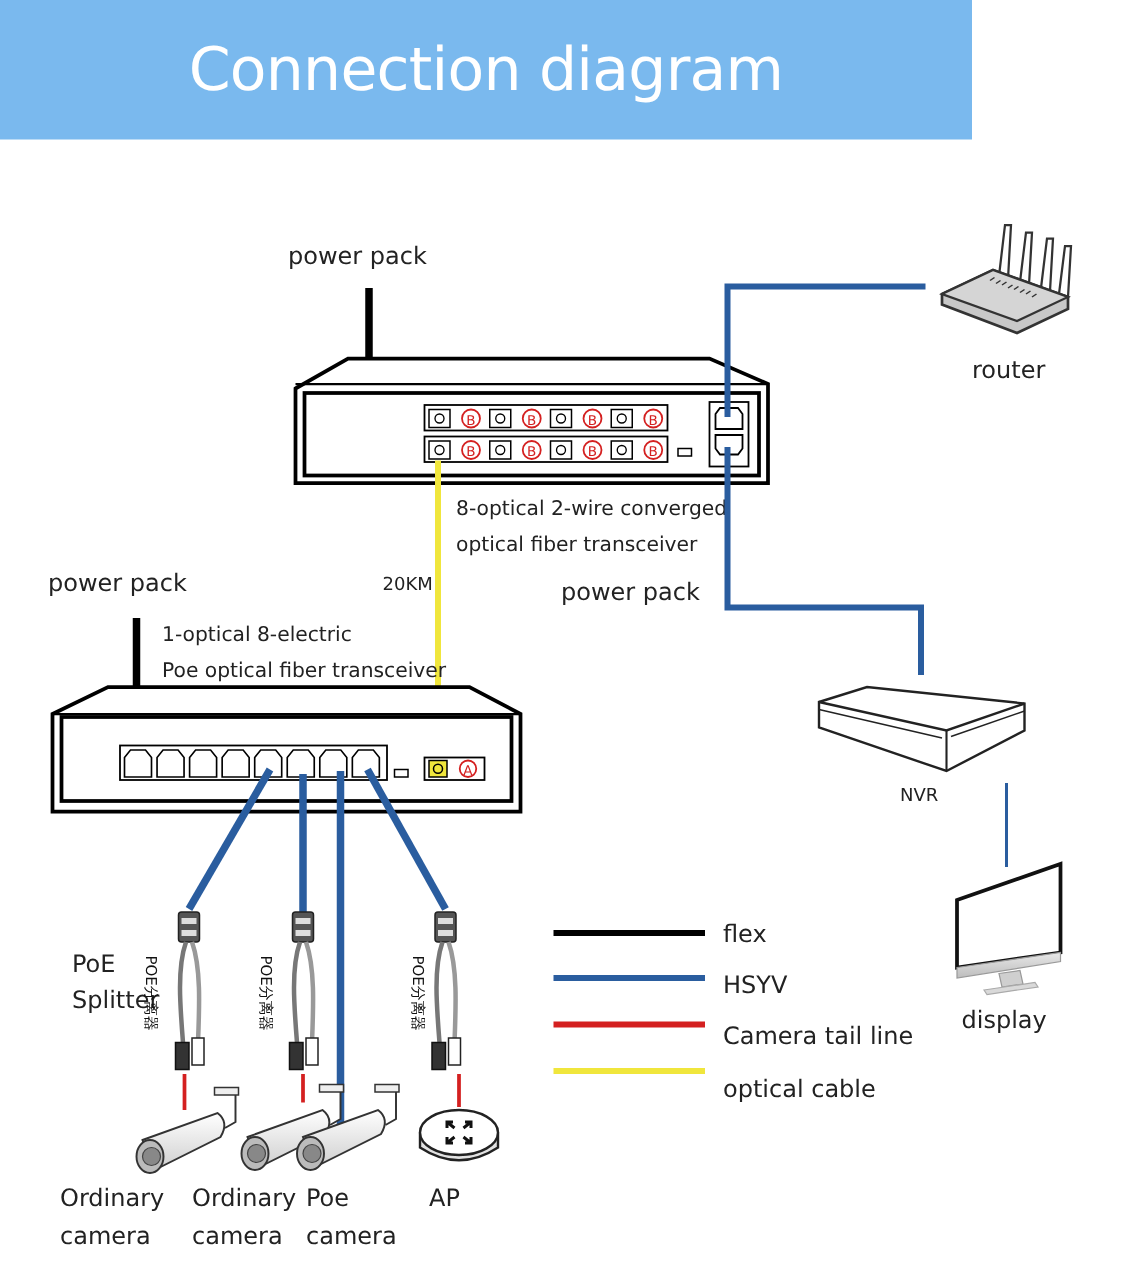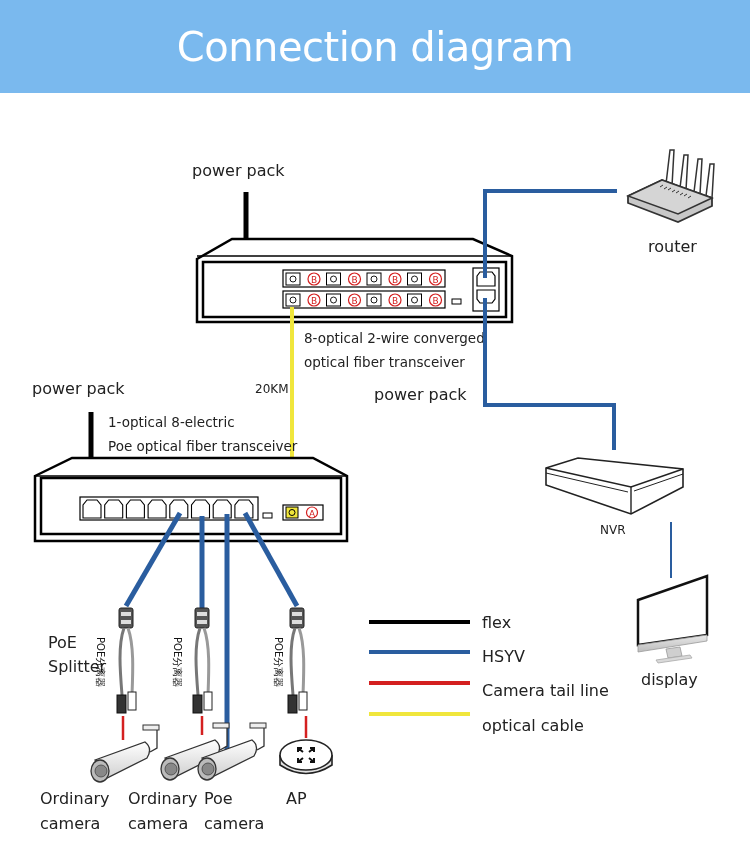--- a/index.html
+++ b/index.html
@@ -1,18 +1,18 @@
 <!DOCTYPE html>
 <html><head>
 <meta charset="utf-8">
 <style>
   html, body { margin: 0; padding: 0; background: #ffffff; }
   body { width: 750px; height: 858px; position: relative; overflow: hidden;
          font-family: "DejaVu Sans", "Liberation Sans", sans-serif; color: #222; }
-  .header { position: absolute; left: 0; top: 0; width: 750px; height: 93px;
+  .header { position: absolute; left: 0; top: 0; width: 648px; height: 93px;
             background: #7ab9ee; display: flex; align-items: center; justify-content: center; }
   .header h1 { margin: 0; color: #ffffff; font-family: "DejaVu Sans", sans-serif;
                font-weight: normal; font-size: 40px; letter-spacing: -0.5px; }
   svg.diagram { position: absolute; left: 0; top: 0; }
   .lbl { font-family: "DejaVu Sans", sans-serif; fill: #222; }
   .lbl-md { font-size: 16px; }
   .lbl-sm { font-size: 13.5px; }
   .lbl-xs { font-size: 12px; }
   .lbl-vert { font-size: 10px; fill: #111; }
 </style>

